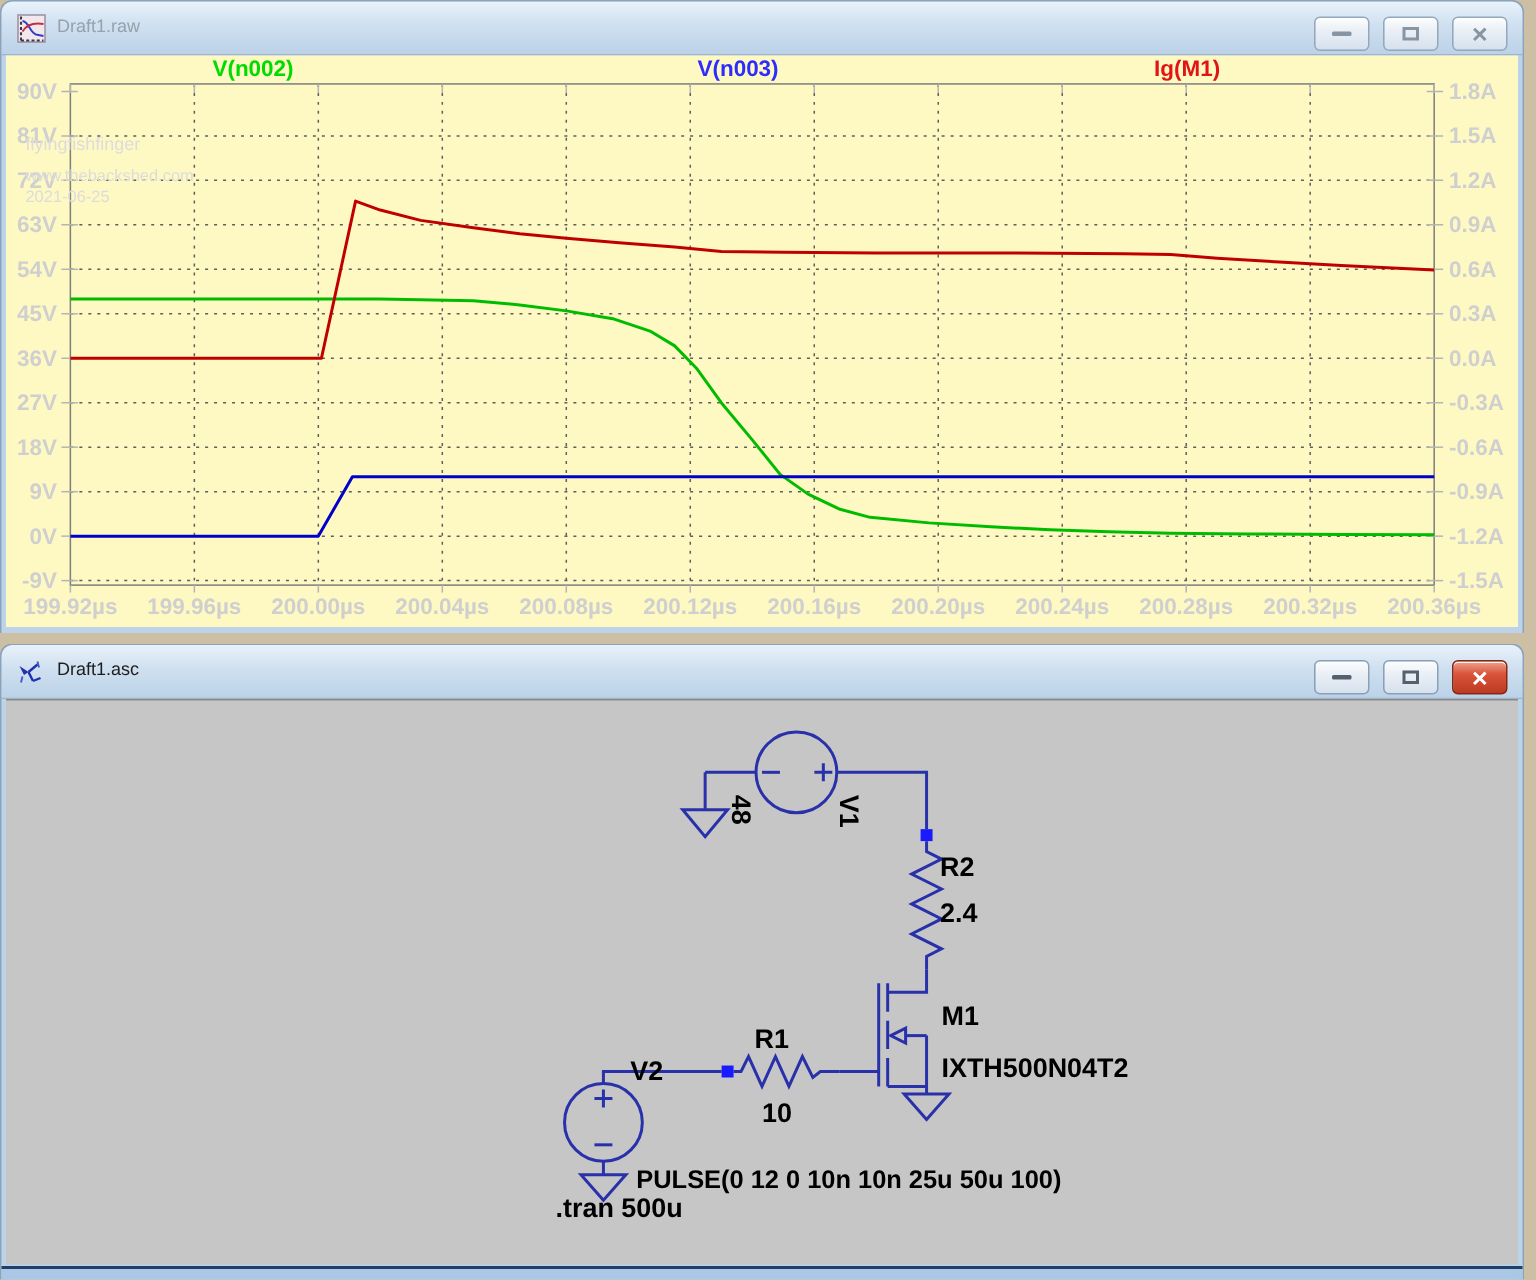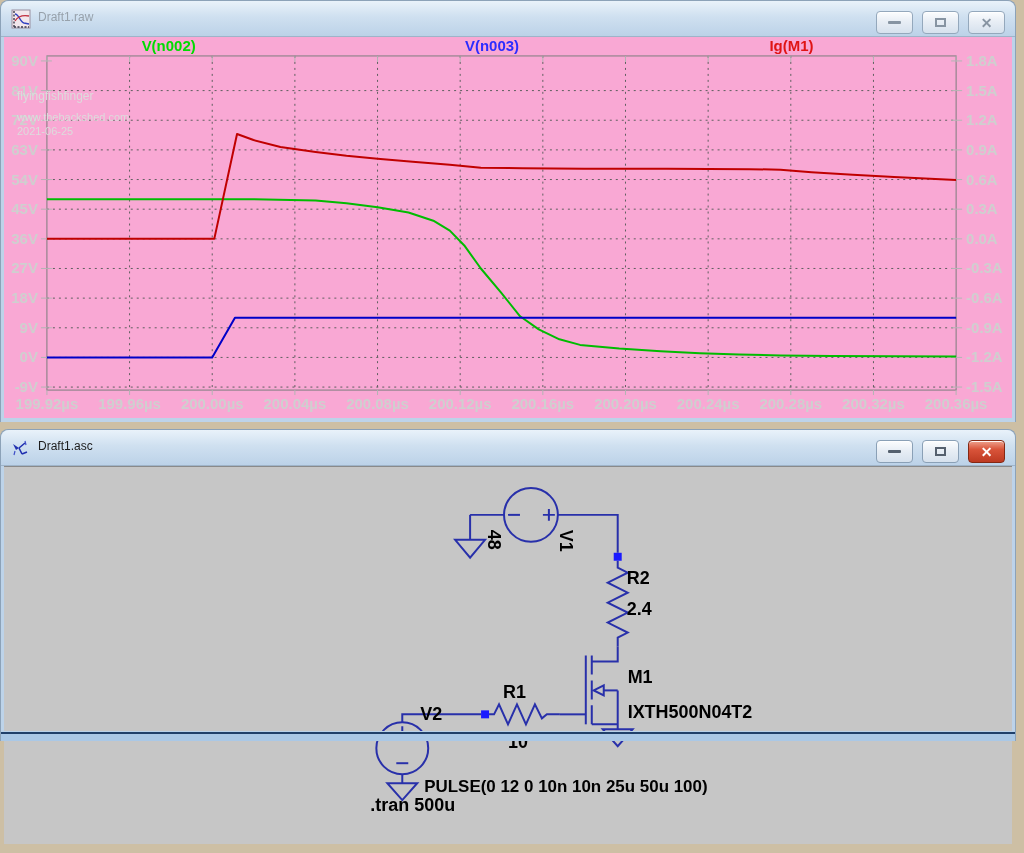--- a/index.html
+++ b/index.html
@@ -8,21 +8,21 @@
     font-family:"Liberation Sans", sans-serif;
     background:#cdbfa4;
   }
   .desktop { position:absolute; inset:0; }
   .window {
     position:absolute; left:0; width:1016px;
     background:#bdd3e9; border:1px solid #8ca2b8;
     border-radius:8px 8px 0 0;
   }
   .win-plot { top:0; height:422px; border-bottom:none; }
-  .win-sch  { top:429px; height:312px; border-bottom:none; }
+  .win-sch  { top:429px; height:424px; border-bottom:none; }
   .titlebar {
     position:relative; height:36px;
     background:linear-gradient(#e9f2fa, #cfe0f0 45%, #bcd2e8);
     border-radius:8px 8px 0 0;
     border-bottom:1px solid #9fb4c9;
   }
   .win-icon { position:absolute; left:10px; top:8px; width:20px; height:20px; }
   .title {
     position:absolute; left:37px; top:9px; font-size:12px;
   }
@@ -40,21 +40,21 @@
   .win-sch .btn { color:#55606e; border-color:#8aa0b6; }
   .btn-close.active-close {
     background:linear-gradient(#efa28e, #d9543a 40%, #bd3a22);
     border-color:#842814; color:#ffffff;
   }
   .g-min { width:13px; height:3px; background:currentColor; border-radius:1px; }
   .g-max { width:11px; height:9px; border:2px solid currentColor; }
   .g-close { font-size:14px; font-weight:bold; line-height:1; }
   .plot-area {
     position:absolute; top:36px; left:3px; right:3px; bottom:4px;
-    background:#f9a8d4;
+    background:#fef9c3;
   }
   .sch-canvas {
     position:absolute; top:36px; left:3px; right:3px; height:378px;
     background:#c6c6c6; border-top:1px solid #8a8a8a;
   }
   .bottom-strip {
     position:absolute; left:0; right:0; bottom:0; height:10px;
     background:linear-gradient(to bottom, #b9d2ea 0 1px, #20406a 1px 3px, #aac8e6 3px 10px);
   }
   svg { display:block; width:100%; height:100%; }

